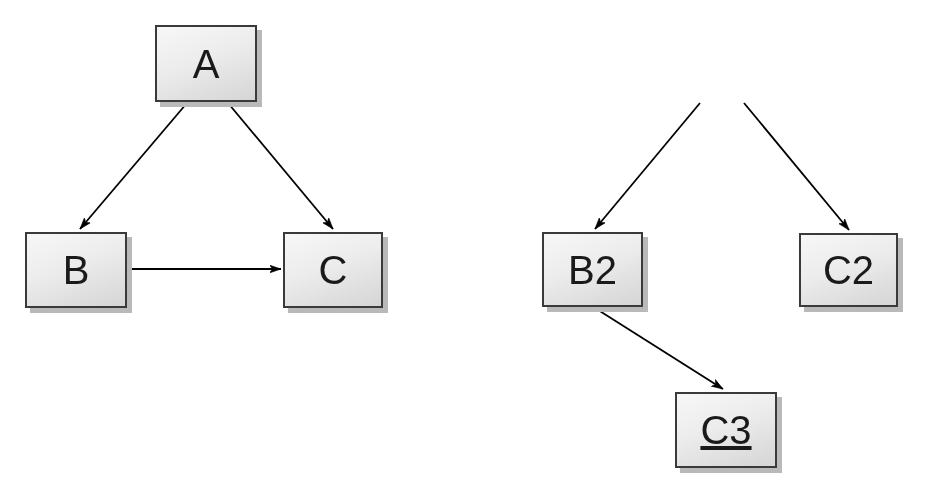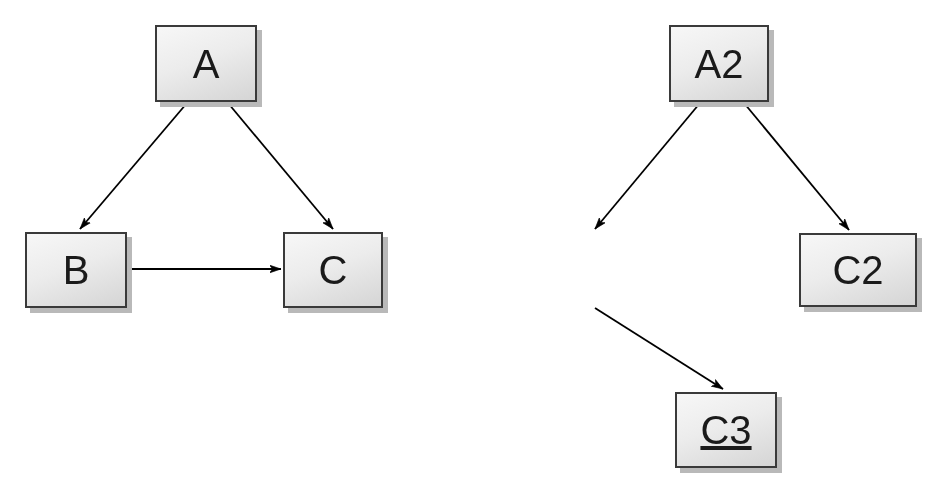--- a/index.html
+++ b/index.html
@@ -61,22 +61,22 @@
 
 <div class="node" style="left: 155px; top: 25px; width: 102px; height: 77px;">
       <span>A</span>
     </div>
     <div class="node" style="left: 25px; top: 232px; width: 102px; height: 76px;">
       <span>B</span>
     </div>
     <div class="node" style="left: 283px; top: 232px; width: 100px; height: 76px;">
       <span>C</span>
     </div>
-    <div class="node" style="left: 669px; top: 25px; width: 100px; height: 77px;">
-      <span>A2</span>
+    <div class="node" style="left: 542px; top: 232px; width: 101px; height: 75px;">
+      <span>B2</span>
     </div>
-    <div class="node" style="left: 799px; top: 233px; width: 118px; height: 74px;">
+    <div class="node" style="left: 799px; top: 233px; width: 99px; height: 74px;">
       <span>C2</span>
     </div>
     <div class="node" style="left: 675px; top: 392px; width: 102px; height: 76px; text-decoration: underline;">
       <span>C3</span>
     </div>
   </div>
 
 </body></html>

